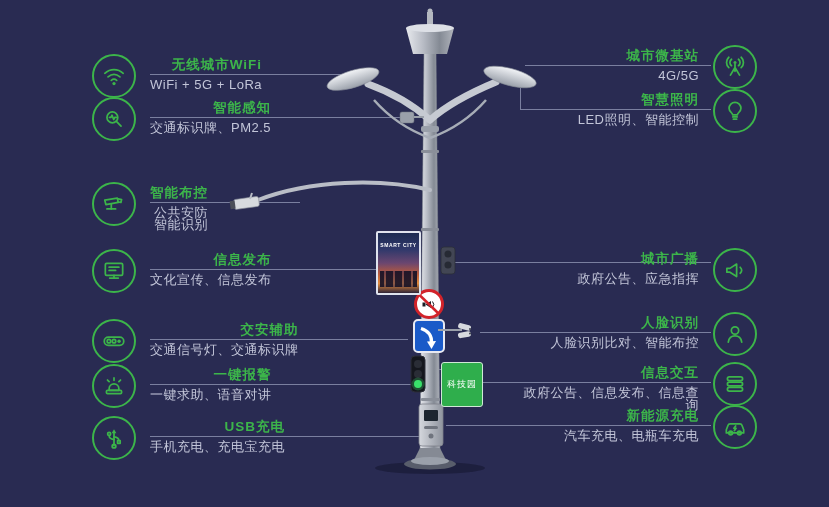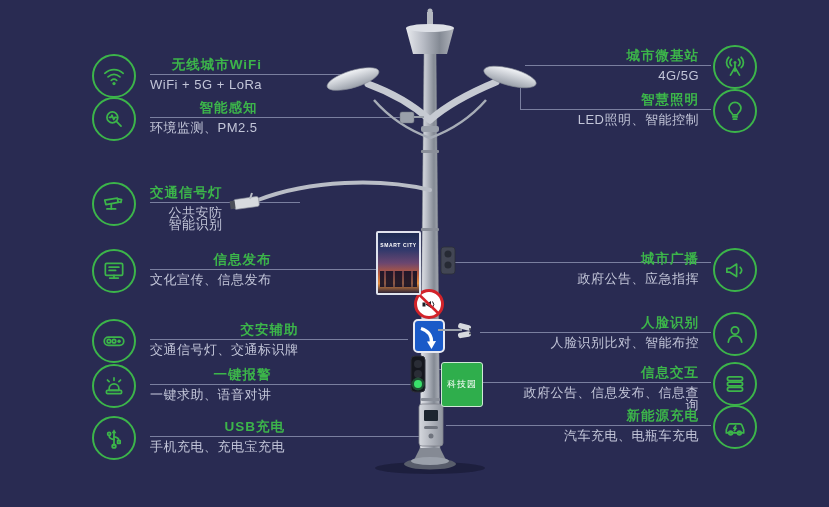--- a/index.html
+++ b/index.html
@@ -163,35 +163,35 @@
     <div class="feature left" style="left:92px;top:97px">
       <div class="icon-circle">
         <svg width="26" height="26" viewBox="0 0 24 24" fill="none" stroke="#3cb54a" stroke-width="1.6" stroke-linecap="round" stroke-linejoin="round">
           <circle cx="10.5" cy="10.5" r="5"></circle>
             <path d="M14.2,14.2 L18.5,18.5"></path>
           <path d="M7.8,10.5 h1.4 l1,-2 1.5,4 1,-2 h1.4"></path>
         </svg>
       </div>
       <div class="ftext">
           <div class="ftitle">智能感知</div>
-        <div class="fsub">环境监测、PM2.5</div>
+        <div class="fsub">交通标识牌、PM2.5</div>
         </div>
     </div>
 
     <div class="feature left" style="left:92px;top:182px">
       <div class="icon-circle">
         <svg width="26" height="26" viewBox="0 0 24 24" fill="none" stroke="#3cb54a" stroke-width="1.6" stroke-linecap="round" stroke-linejoin="round">
           <path d="M3.5,8.5 L15,6.5 L16,10.5 L4.5,12.5 Z"></path>
             <path d="M15.8,7.2 L19,8 L18.4,10.6 L15.4,10"></path>
           <path d="M9.5,12.5 L9.5,16.5"></path>
             <path d="M5.5,16.5 L13.5,16.5"></path>
         </svg>
       </div>
       <div class="ftext">
-          <div class="ftitle">交通信号灯</div>
+          <div class="ftitle">智能布控</div>
         <div class="fsub">公共安防
 智能识别</div>
         </div>
     </div>
 
     <div class="feature left" style="left:92px;top:249px">
       <div class="icon-circle">
         <svg width="26" height="26" viewBox="0 0 24 24" fill="none" stroke="#3cb54a" stroke-width="1.6" stroke-linecap="round" stroke-linejoin="round">
           <rect x="4" y="5" width="16" height="11" rx="1.2"></rect>
             <path d="M7.5,8.5 H16.5 M7.5,11.5 H13.5"></path>

